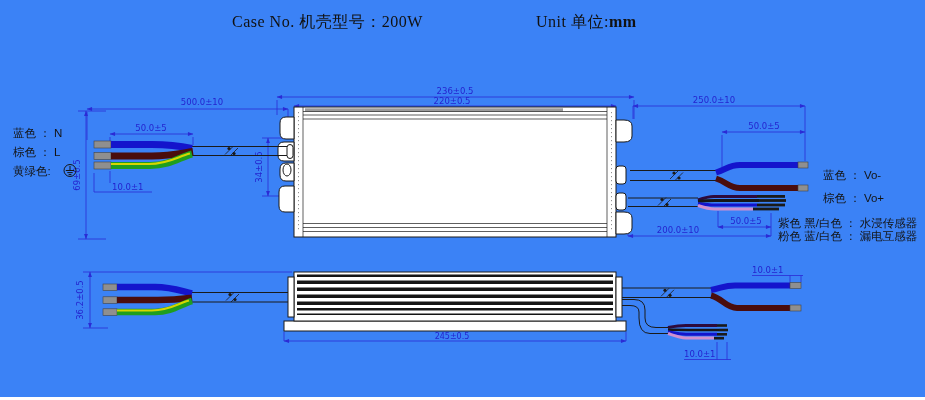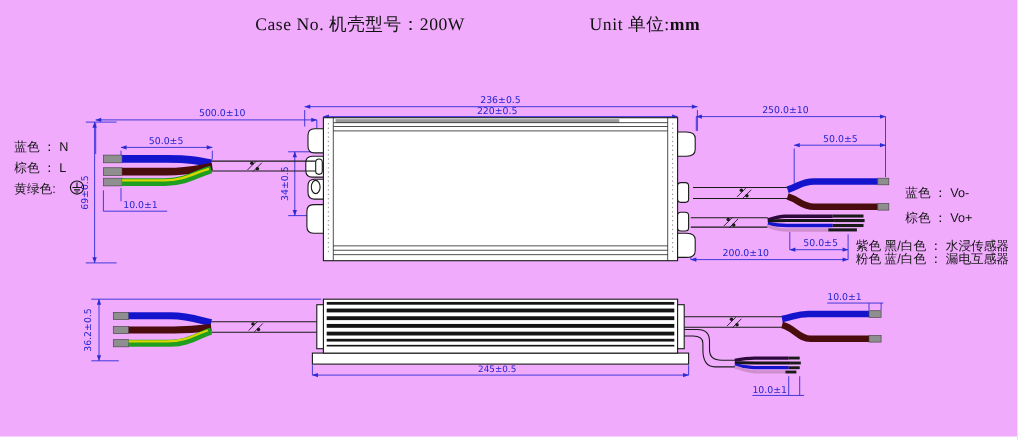--- a/index.html
+++ b/index.html
@@ -1,16 +1,16 @@
 <!DOCTYPE html>
 <html><head>
 <meta charset="utf-8">
 <style>
   html,body{margin:0;padding:0;background:#fff;}
-  .stage{position:relative;width:925px;height:397px;background:#f0abfc;overflow:hidden;
+  .stage{position:relative;width:925px;height:397px;background:#3b82f6;overflow:hidden;
          font-family:"Liberation Sans",sans-serif;}
   svg{position:absolute;inset:0;}
   .oln{fill:#ffffff;stroke:#1a1a1a;stroke-width:1;}
   .ln{fill:none;stroke:#1a1a1a;stroke-width:1;}
   .thin{fill:none;stroke:#1a1a1a;stroke-width:.7;}
   .riv{fill:none;stroke:#777;stroke-width:.8;stroke-dasharray:1.2 2.8;}
   .dml{fill:none;stroke:#2b2bd5;stroke-width:.8;}
   .dmt{font:8.5px "DejaVu Sans",sans-serif;fill:#2424cf;}
   .dmts{font:8px "DejaVu Sans",sans-serif;fill:#2424cf;}
   .lbl{font:11.5px "Liberation Sans",sans-serif;fill:#141414;}

